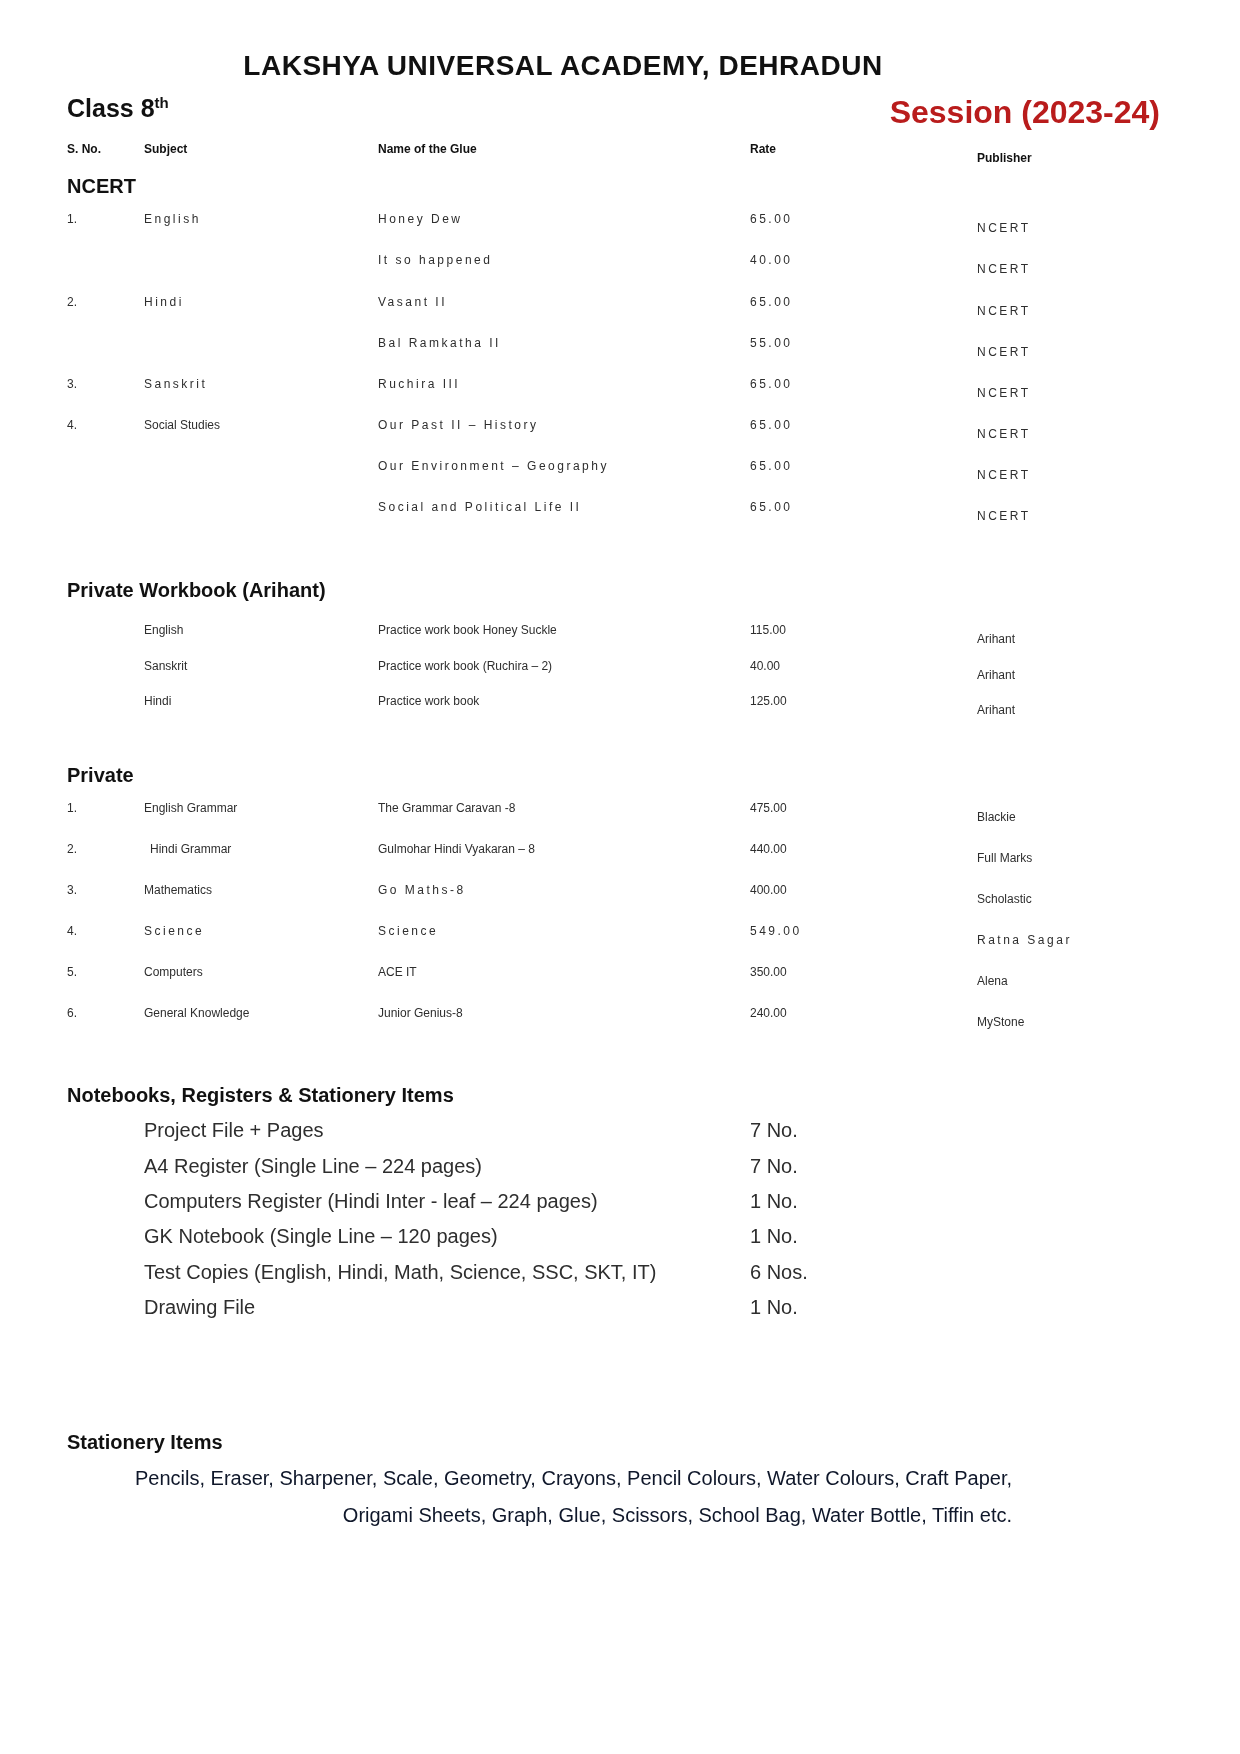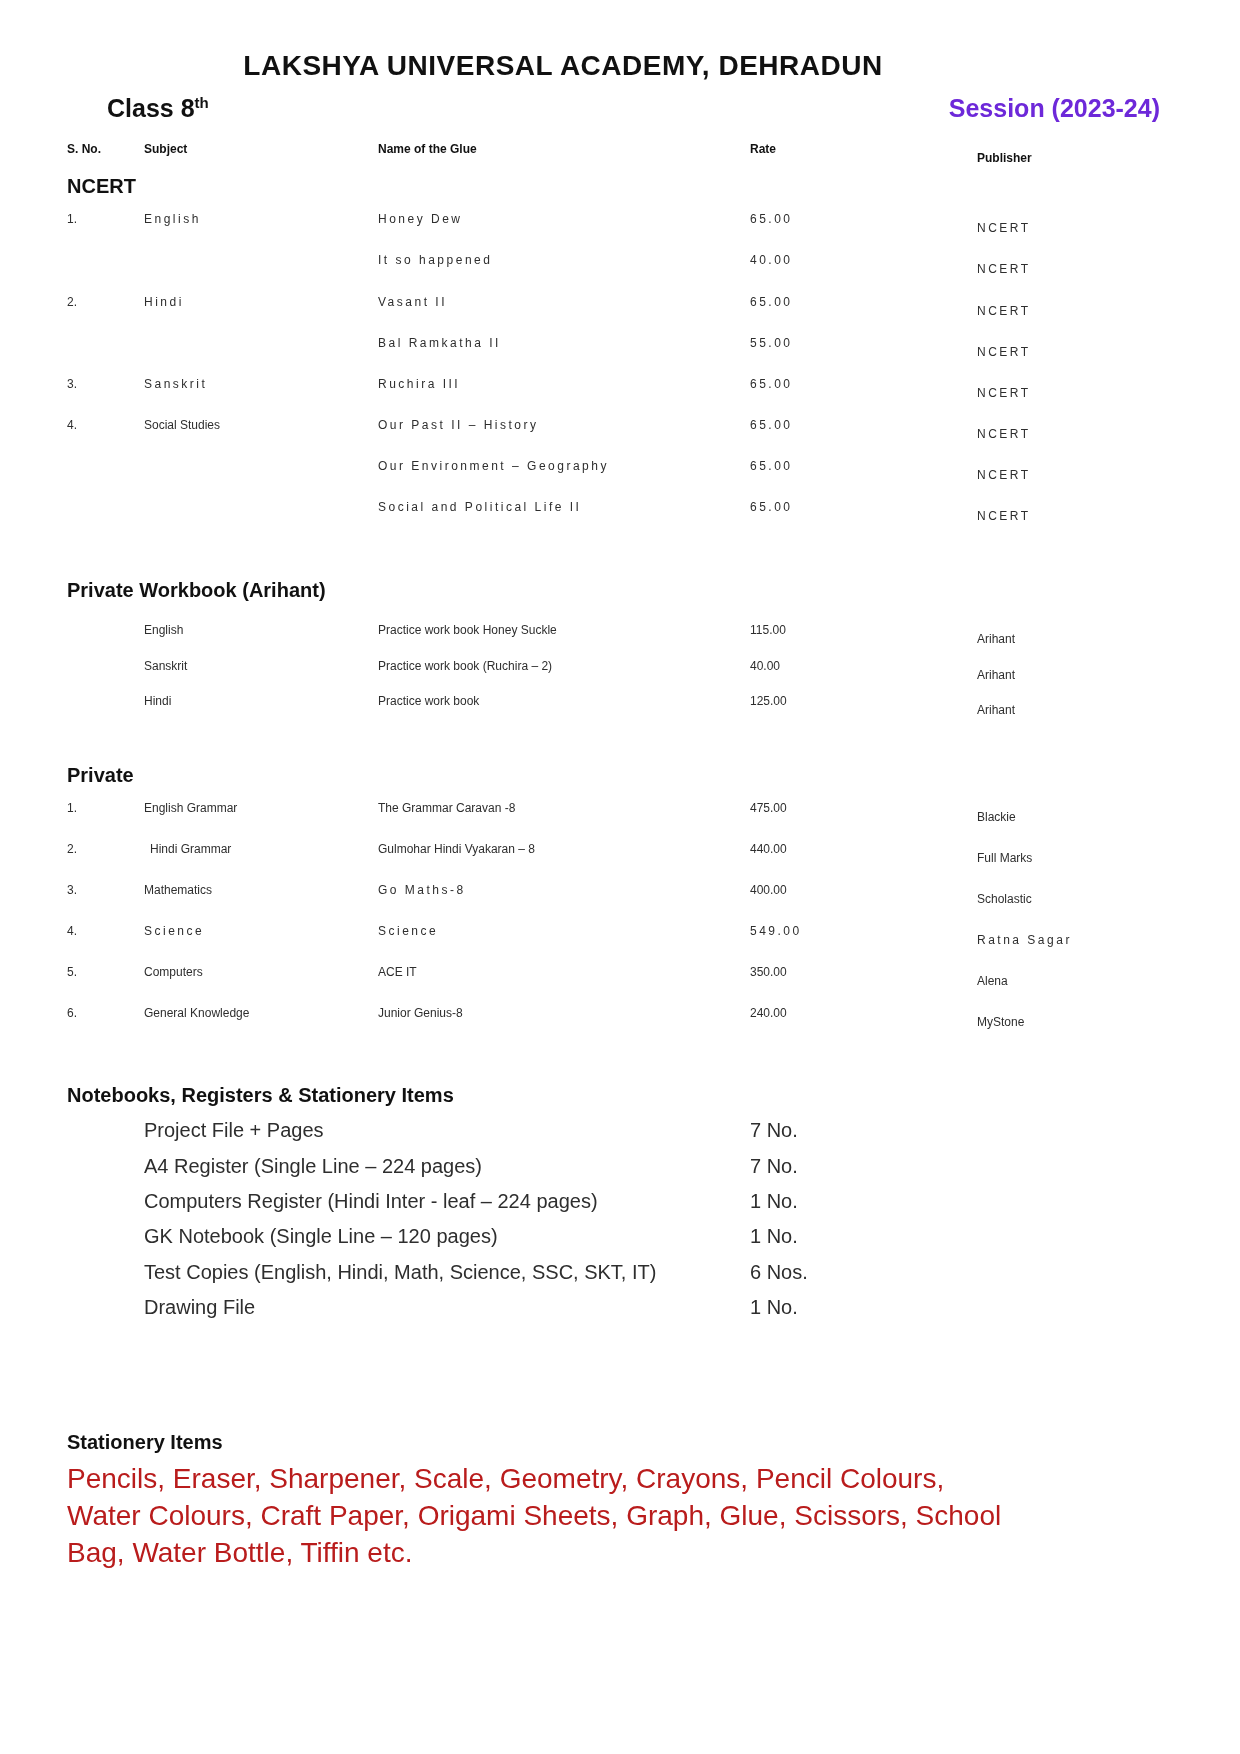--- a/index.html
+++ b/index.html
@@ -16,26 +16,26 @@
 
   .title {
     top: 50px; left: 0; width: 1126px;
     text-align: center;
     font-size: 28px; font-weight: bold; color: #111;
     letter-spacing: 0.5px;
     white-space: nowrap;
   }
   .class-label {
     top: 94px; left: 67px;
-    font-size: 25px; font-weight: bold; color: #111; margin-left: 40px;
+    font-size: 25px; font-weight: bold; color: #111;
   }
   .class-label sup { font-size: 15px; }
   .session-label {
     top: 94px; right: 80px;
-    font-size: 25px; font-weight: bold; color: #6d28d9;
+    font-size: 32px; font-weight: bold; color: #b91c1c;
   }
 
   .row { position: absolute; left: 0; width: 100%; height: 26px; font-size: 12px; white-space: nowrap; }
   .row > span { position: absolute; top: 0; }
 
   .c1 { left: 67px; }
   .c2 { left: 144px; }
   .c3 { left: 378px; }
   .c4 { left: 750px; }
   .c5 { left: 977px; margin-top: 9px; }
@@ -44,22 +44,23 @@
   .section-label {
     position: absolute; left: 67px;
     font-size: 20px; font-weight: bold; color: #111;
     white-space: nowrap;
   }
   .ls { letter-spacing: 2.5px; }
   .nb { font-size: 20px; }
   .stationery-text {
     position: absolute; left: 67px; top: 1460px;
     width: 945px;
-    font-size: 28px; line-height: 37px;
-    color: #b91c1c;
+    font-size: 20px; line-height: 37px;
+    color: #0f172a;
+    text-align: right;
   }
 </style>
 </head>
 <body>
 
 <div class="page">
 
   <div class="abs title">LAKSHYA UNIVERSAL ACADEMY, DEHRADUN</div>
   <div class="abs class-label"><span>Class 8</span><sup>th</sup></div>
   <div class="abs session-label">Session (2023-24)</div>

